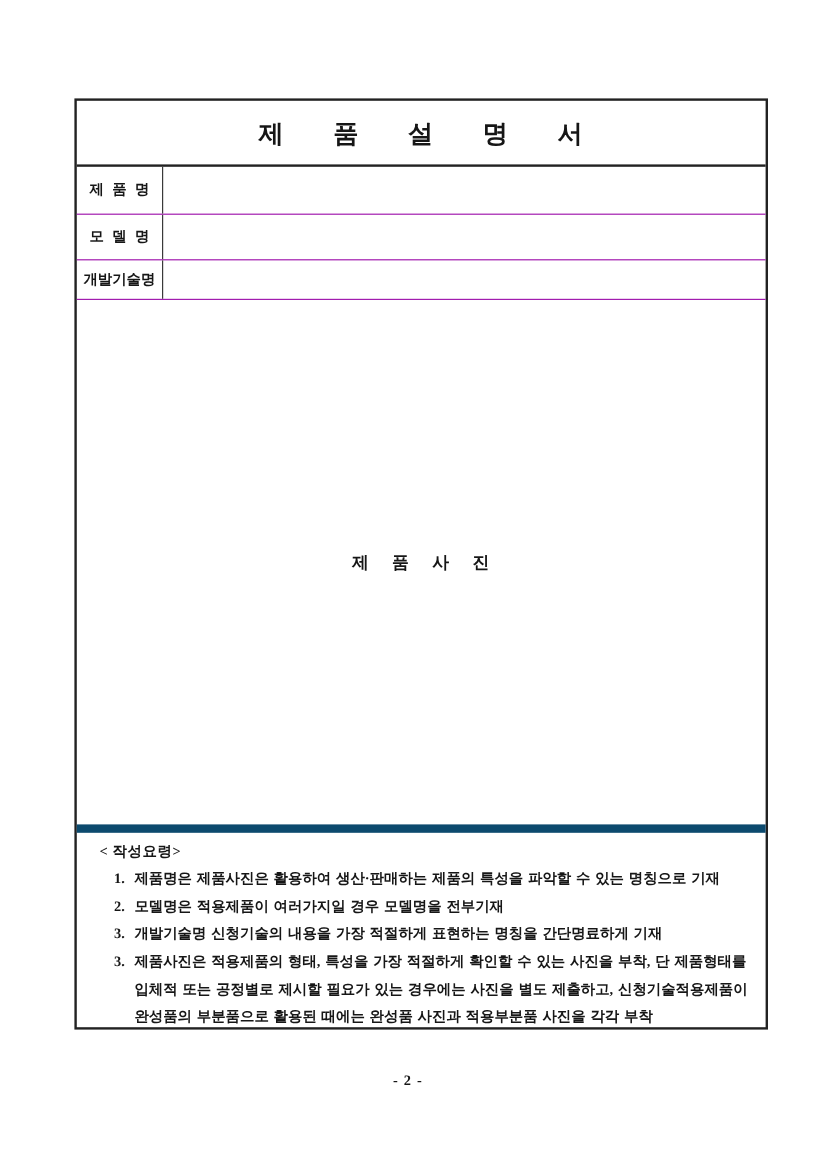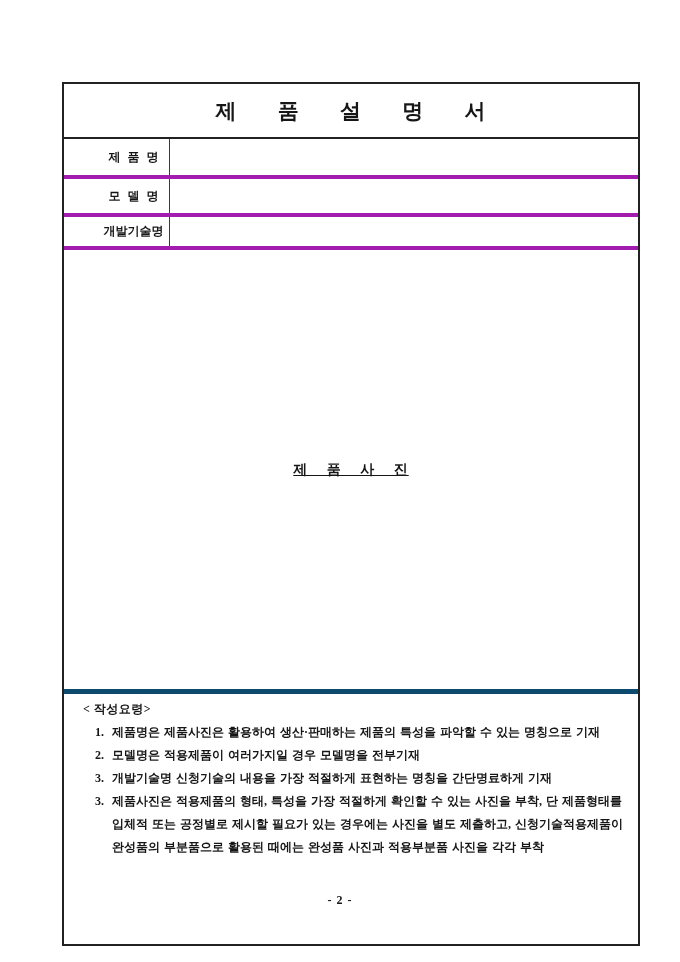--- a/index.html
+++ b/index.html
@@ -10,21 +10,21 @@
     background: #ffffff;
     color: #161616;
     font-family: "Liberation Serif", "DejaVu Serif", serif;
     overflow: hidden;
   }
   .form-table {
     position: absolute;
     left: 62px;
     top: 82px;
     width: 578px;
-    height: 864px;
+    height: 776px;
     border: 2px solid #222222;
     box-sizing: border-box;
     display: flex;
     flex-direction: column;
     background: #ffffff;
   }
   .title-row {
     height: 55px;
     flex: 0 0 55px;
     border-bottom: 2px solid #222222;
@@ -35,23 +35,22 @@
   }
   .form-title {
     font-size: 21px;
     font-weight: bold;
     letter-spacing: 1px;
     word-spacing: 34px;
     white-space: nowrap;
   }
   .field-row {
     display: flex;
-    border-bottom: 4px solid #a21caf;
+    border-bottom: 1px solid #a21caf;
     box-sizing: border-box;
-    padding-left: 34px;
   }
   .field-row.h1 { flex: 0 0 40px; height: 40px; }
   .field-row.h2 { flex: 0 0 38px; height: 38px; }
   .field-row.h3 { flex: 0 0 33px; height: 33px; gap: 36px; }
   .field-label {
     flex: 0 0 72px;
     width: 72px;
     border-right: 1px solid #3a3a3a;
     box-sizing: border-box;
     display: flex;
@@ -65,26 +64,25 @@
   .field-value {
     flex: 1;
     display: flex;
     align-items: center;
     padding-left: 8px;
     font-size: 12px;
   }
   .photo-area {
     flex: 0 0 444px;
     height: 444px;
-    border-bottom: 5px solid #0c4a6e;
+    border-bottom: 7px solid #0c4a6e;
     box-sizing: border-box;
     display: flex;
     align-items: center;
     justify-content: center;
-    text-decoration: underline;
   }
   .photo-label {
     font-size: 14px;
     font-weight: bold;
     letter-spacing: 1px;
     word-spacing: 14px;
     white-space: nowrap;
   }
   .guidelines {
     flex: 1;

